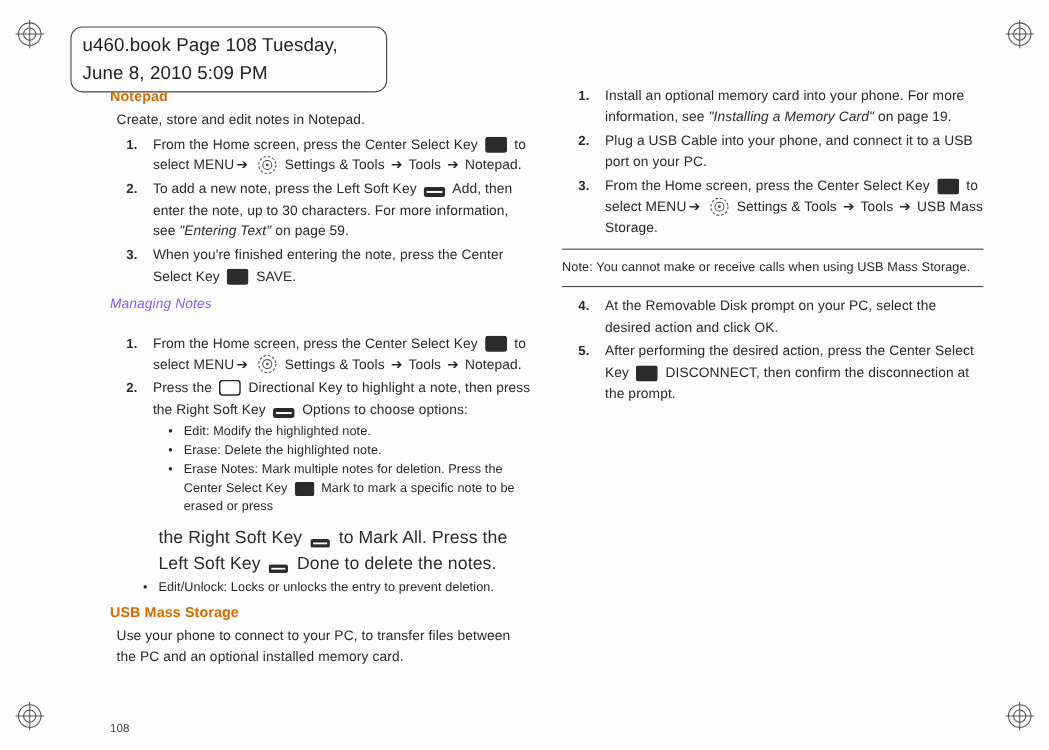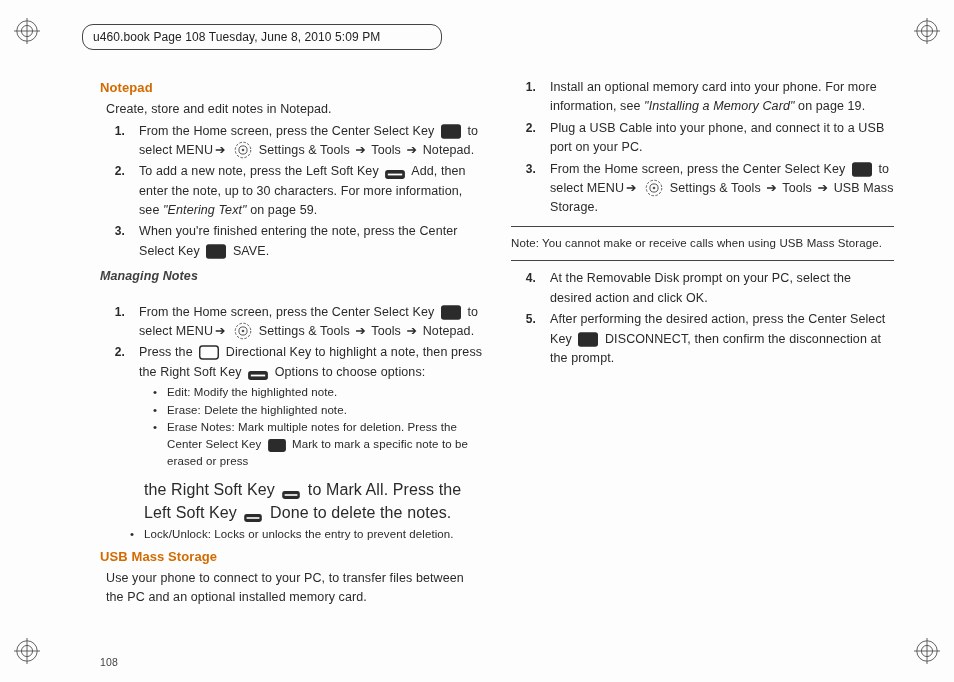--- a/index.html
+++ b/index.html
@@ -18,25 +18,25 @@
     width:26px;height:26px;
   }
   .reg-mark svg{width:26px;height:26px;display:block}
   .reg-tl{left:14px; top:18px}
   .reg-tr{right:14px;top:18px}
   .reg-bl{left:14px; bottom:18px}
   .reg-br{right:14px;bottom:18px}
 
   .header-bar{
     position:absolute;
-    left:82px;top:24px;
-    width:360px;
+    left:64px;top:24px;
+    width:288px;
     border:1px solid #444;
     border-radius:11px;
-    font-size:12px;
+    font-size:17px;
     padding:3px 10px 2px;
     color:#222;
     box-sizing:border-box;
   }
 
   .page{
     position:absolute;
     left:100px;right:60px;
     top:78px;bottom:44px;
     column-count:2;
@@ -44,21 +44,21 @@
     column-fill:auto;
   }
   .page-num{
     position:absolute;
     left:100px;bottom:12px;
     font-size:10.5px;
     color:#444;
   }
 
   .h1{color:#D36B00;font-weight:bold;font-size:13px;margin:0 0 2px}
-  .h2{color:#404040;font-weight:bold;font-style:italic;font-size:12.5px;margin:4px 0 16px}
+  .h2{color:#8b5cf6;font-weight:normal;font-style:italic;font-size:12.5px;margin:4px 0 16px}
   .intro{margin:0 0 2px 6px}
   .ol{counter-reset:step;margin:0 0 6px 10px;padding:0}
   .li{display:flex;gap:14px;margin:2px 0}
   .li-num{font-weight:bold;min-width:15px;text-align:right;font-size:12px}
   .li-body{flex:1}
   .ul{margin:2px 0 4px 14px;padding:0}
   .bl{display:flex;gap:6px;font-size:11.5px;line-height:1.45;margin:1px 0}
   .bl-dot{min-width:8px}
   .bl-body{flex:1}
 
@@ -234,21 +234,21 @@
           <use href="#k-bar"></use>
         </svg></span><span> to </span><span class="b">Mark All</span><span>. Press the Left Soft Key </span><span class="key"><svg width="18" height="8">
           <use href="#k-bar"></use>
         </svg></span>
     <span class="b">Done</span><span> to delete the notes.</span>
   </div>
 
   <div class="ul" style="margin-left:30px">
     <div class="bl">
         <div class="bl-dot">•</div>
-        <div class="bl-body"><span class="b">Lock/Unlock</span><span>: Locks or unlocks the entry to prevent deletion.</span></div>
+        <div class="bl-body"><span class="b">Edit/Unlock</span><span>: Locks or unlocks the entry to prevent deletion.</span></div>
       </div>
   </div>
 
   <div class="h1">USB Mass Storage</div>
   <div class="intro">Use your phone to connect to your PC, to transfer files between the PC and an optional installed memory card.</div>
 
   <div class="ol">
     <div class="li">
         <div class="li-num">1.</div>
       <div class="li-body">

